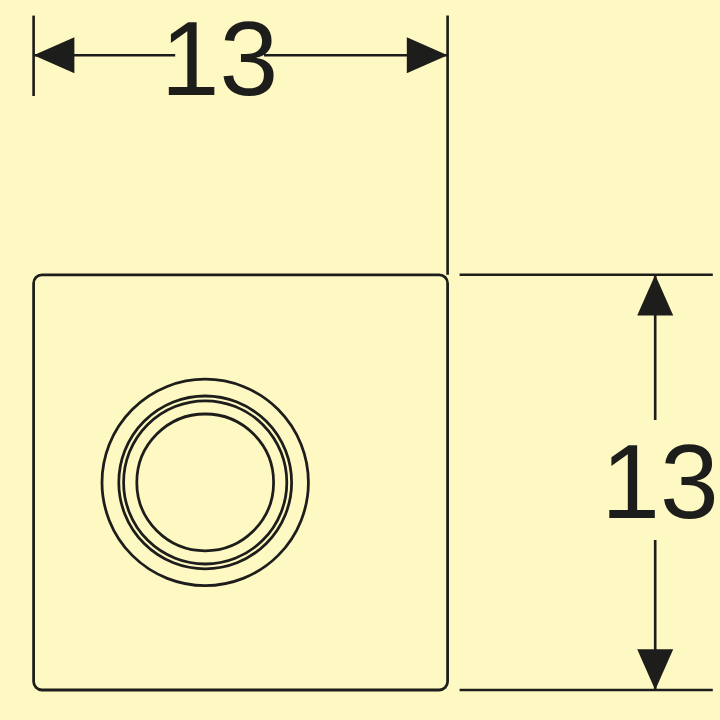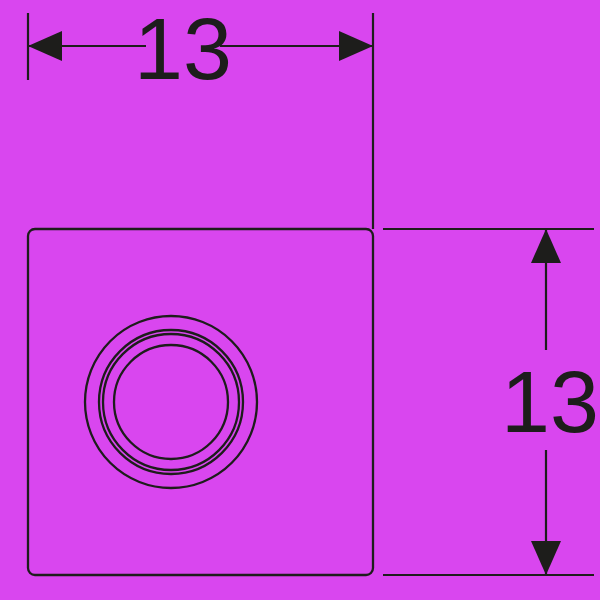--- a/index.html
+++ b/index.html
@@ -4,21 +4,21 @@
 <style>
   html, body {
     margin: 0;
     padding: 0;
     background: #ffffff;
   }
   .stage {
     width: 600px;
     height: 600px;
     position: relative;
-    background: #d946ef;
+    background: #fef9c3;
     overflow: hidden;
   }
   svg { display: block; }
   text.dim-label {
     font-family: "Liberation Sans", "DejaVu Sans", sans-serif;
     font-weight: 400;
   }
 </style>
 </head>
 <body>

